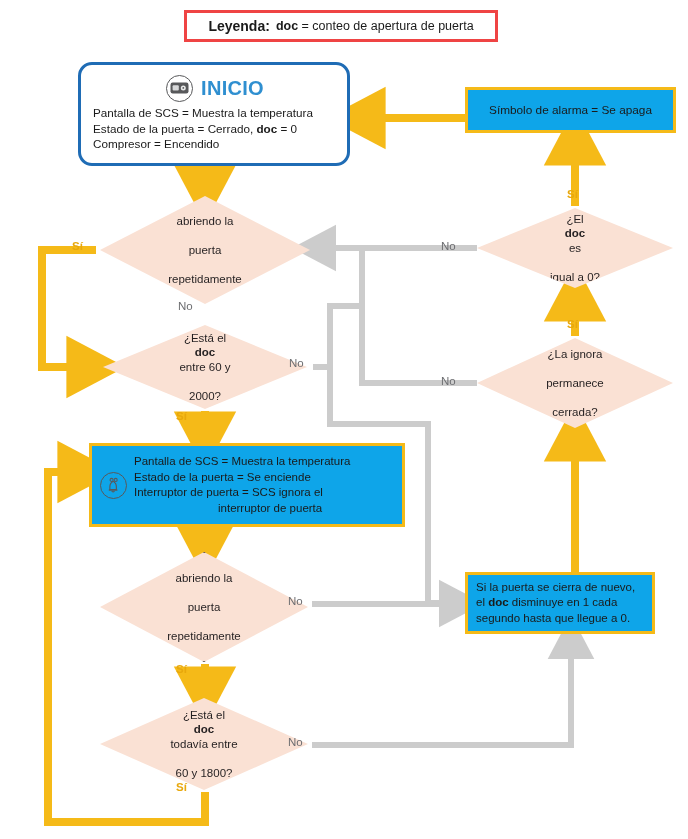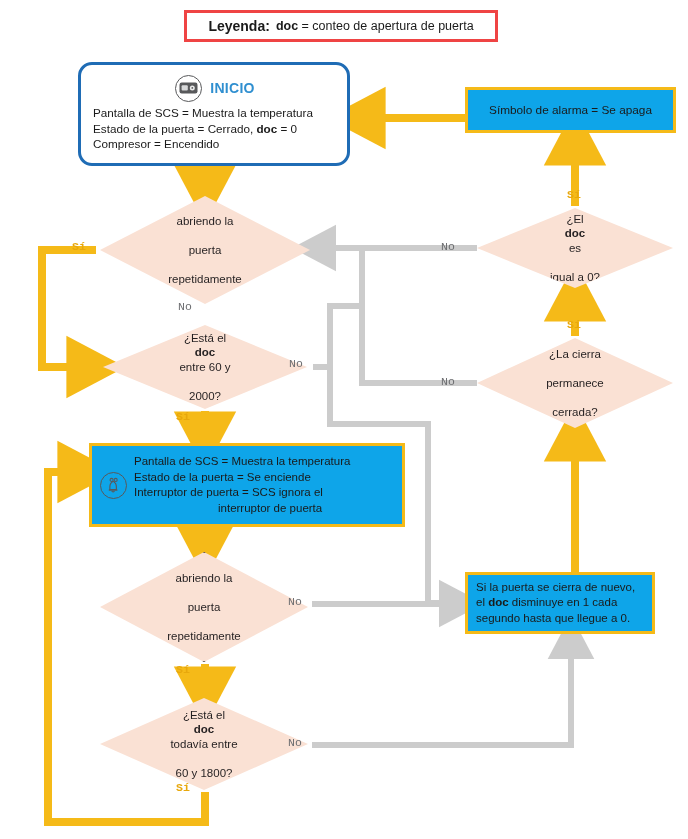--- a/index.html
+++ b/index.html
@@ -36,21 +36,21 @@
     left: 78px; top: 62px; width: 272px; height: 104px;
     border: 3px solid #1f6cb5;
     border-radius: 14px;
     background: #ffffff;
     padding: 8px 10px 6px 12px;
   }
   .start-head {
     display: flex; align-items: center; justify-content: center;
     gap: 8px; height: 30px; margin-bottom: 2px;
   }
-  .start-title { color: #2f8fd0; font-weight: bold; font-size: 14px; letter-spacing: .3px; }
+  .start-title { color: #2f8fd0; font-weight: bold; font-size: 20px; letter-spacing: .3px; }
   .icon-circle {
     width: 27px; height: 27px; border-radius: 50%;
     border: 1.4px solid #58595b;
     display: flex; align-items: center; justify-content: center;
     flex: 0 0 auto;
   }
   .start-lines { font-size: 11.7px; color: #1a1a1a; line-height: 15.5px; }
   .start-lines b { font-weight: bold; }
 
   
@@ -92,21 +92,21 @@
   #p2 .txt { font-size: 11.8px; color: #1a1a1a; }
 
   #p3 {
     left: 465px; top: 572px; width: 190px; height: 62px;
     display: flex; align-items: center; padding: 4px 8px;
   }
   #p3 .txt { font-size: 11.5px; color: #1a1a1a; line-height: 15.5px; }
   #p3 .txt b { font-weight: bold; }
 
   
-  .elabel { position: absolute; font-size: 11.5px; white-space: nowrap; font-family: Liberation Mono, monospace; }
+  .elabel { position: absolute; font-size: 11.5px; white-space: nowrap; }
   .yes { color: #e8a80c; font-weight: bold; }
   .no  { color: #6d6e71; }
 </style>
 </head>
 <body>
 
 <div id="stage">
 
   <svg class="wires" viewBox="0 0 688 839">
     <defs>
@@ -241,21 +241,21 @@
 
   <div class="node diamond" id="d5">
     <span>
       <span>¿El </span><b>doc</b><span> es</span><br>
       <span>igual a 0?</span>
     </span>
   </div>
 
   <div class="node diamond" id="d6">
     <span>
-      <span>¿La cierra</span><br>
+      <span>¿La ignora</span><br>
       <span>permanece</span><br>
       <span>cerrada?</span>
     </span>
   </div>
 
   <div class="node proc" id="p3">
     <span class="txt">
       <span>Si la puerta se cierra de nuevo,</span><br>
       <span>el </span><b>doc</b><span> disminuye en 1 cada</span><br>
       <span>segundo hasta que llegue a 0.</span>

